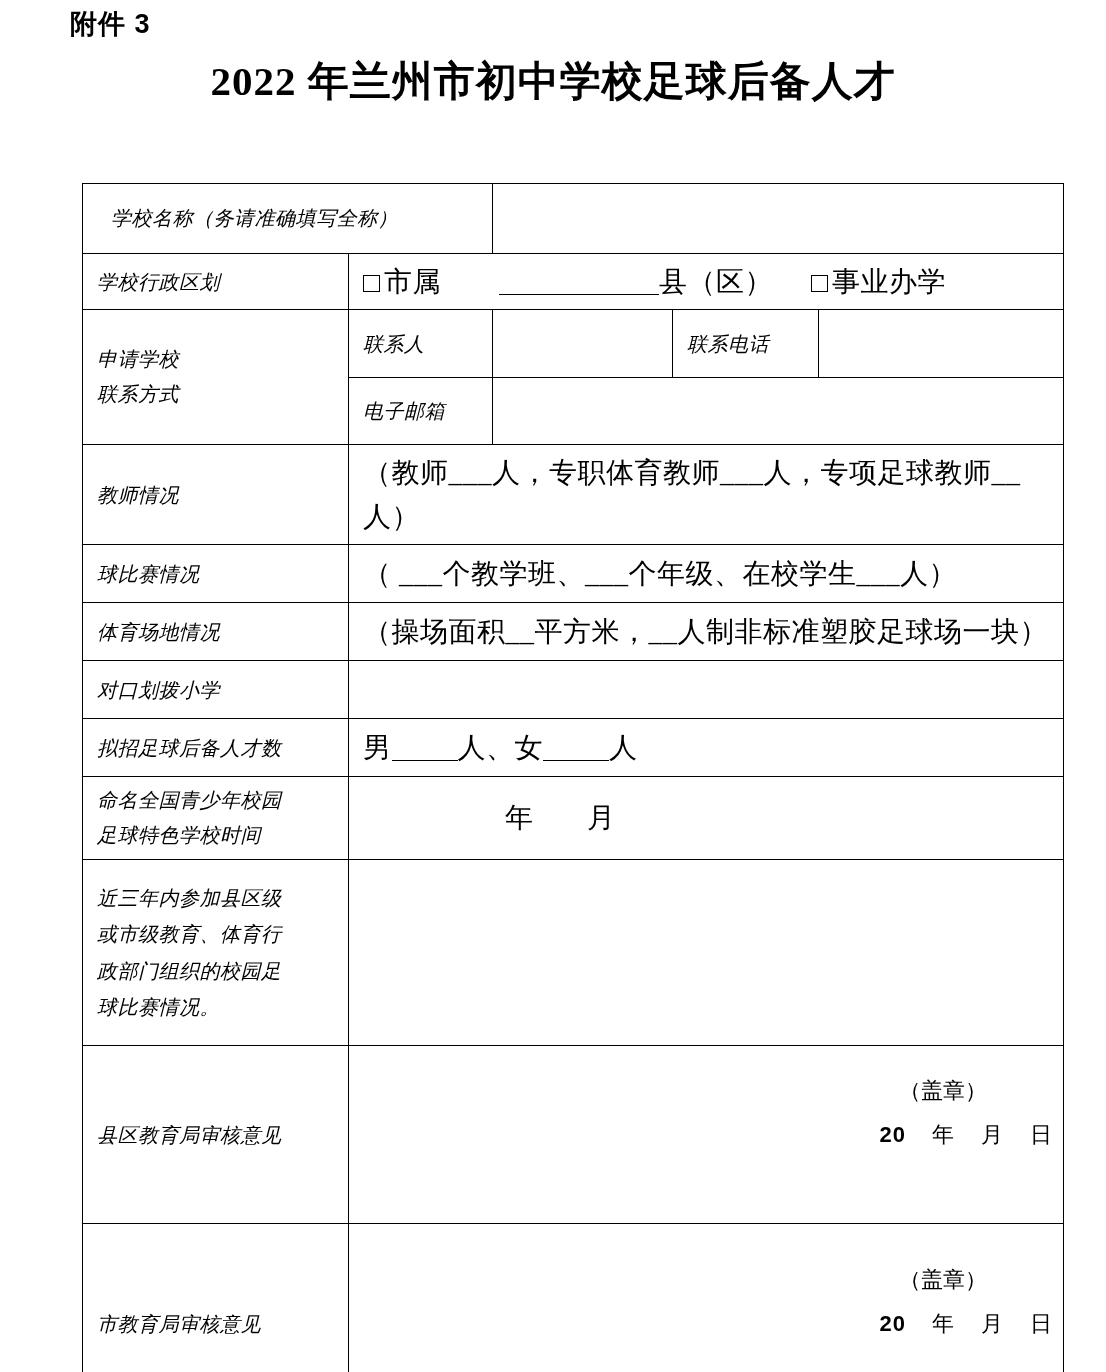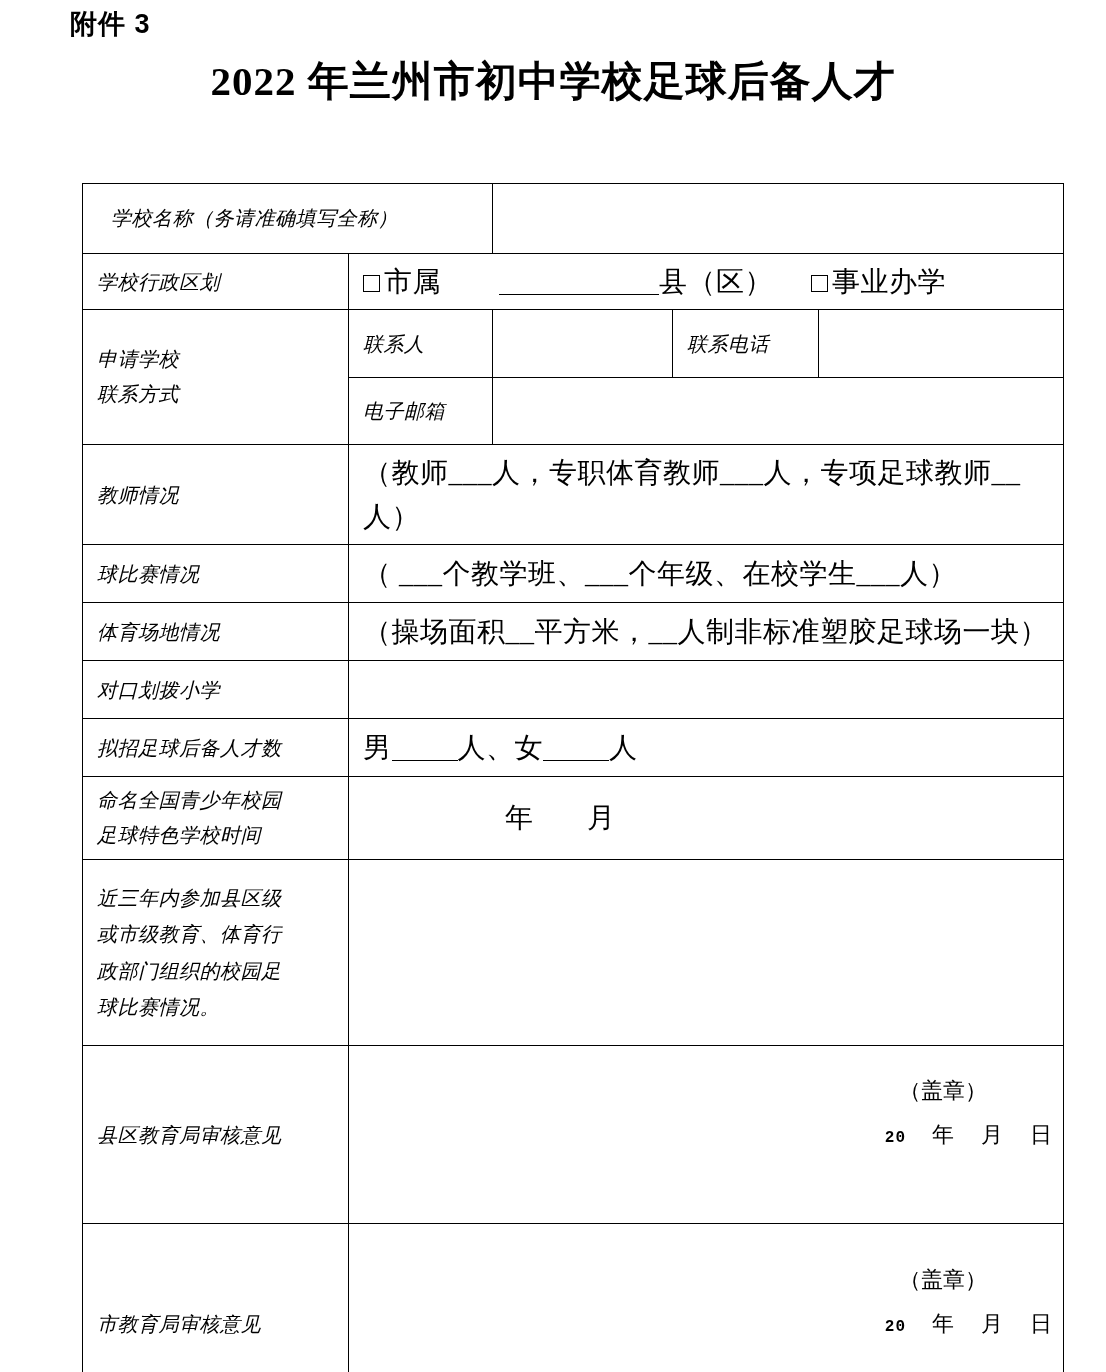--- a/index.html
+++ b/index.html
@@ -130,23 +130,23 @@
   }
   .sign-block .seal {
     display: block;
     padding-right: 66px;
   }
   .sign-block .date {
     display: block;
     letter-spacing: 1px;
   }
   .sign-block .date .num {
-    font-family: Liberation Mono, monospace;
+    font-family: Liberation Sans, sans-serif;
     font-weight: 700;
-    font-size: 16px;
+    font-size: 22px;
   }
   .sign-block .date .g { display: inline-block; width: 26px; }
 
   .cell-h-70  { height: 70px; }
   .cell-h-38  { height: 38px; }
   .cell-h-68  { height: 68px; }
   .cell-h-67  { height: 67px; }
   .cell-h-58  { height: 58px; }
   .cell-h-78  { height: 78px; }
   .cell-h-186 { height: 186px; }

